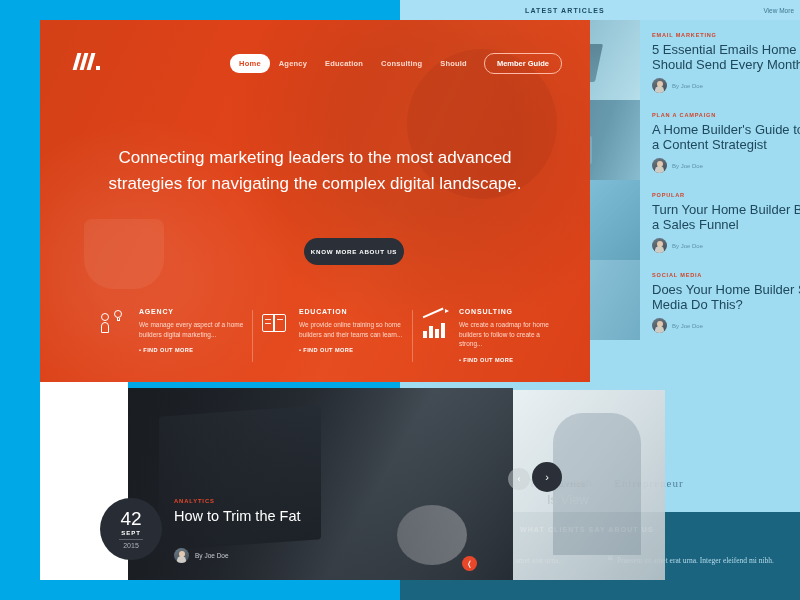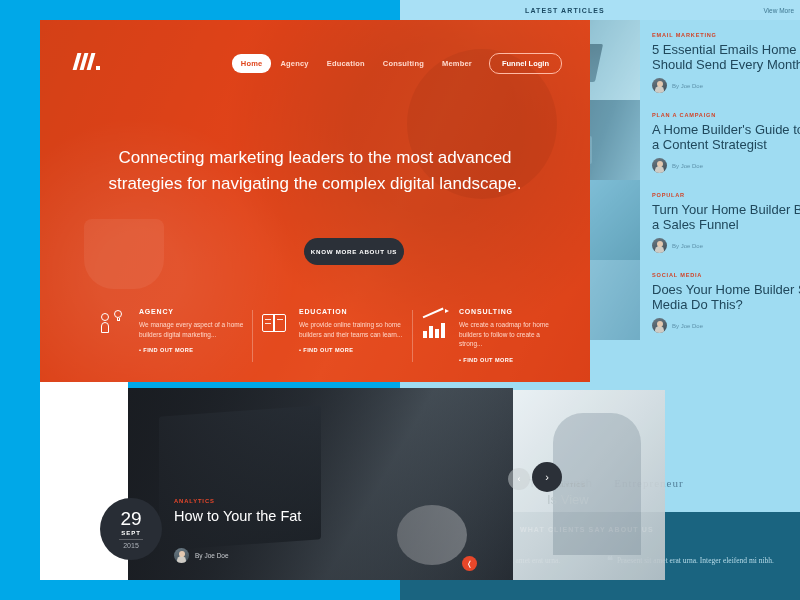--- a/index.html
+++ b/index.html
@@ -310,22 +310,22 @@
           <div class="slash s2"></div>
           <div class="slash s3"></div>
           <div class="dot"></div>
       </div>
 
       <div class="nav">
         <div class="nav-item active">Home</div>
         <div class="nav-item">Agency</div>
         <div class="nav-item">Education</div>
         <div class="nav-item">Consulting</div>
-        <div class="nav-item">Member</div>
-        <div class="member-login">Funnel Login</div>
+        <div class="nav-item">Should</div>
+        <div class="member-login">Member Guide</div>
       </div>
 
       <div class="headline">Connecting marketing leaders to the most advanced strategies for navigating the complex digital landscape.</div>
 
       <div class="cta">
         <span>KNOW MORE ABOUT US</span>
       </div>
 
       <div class="features">
         <div class="feature">
@@ -381,30 +381,30 @@
       <div class="figure"></div>
     <div class="ncat">ANALYTICS</div>
     <div class="ntitle">Is View</div>
   </div>
 
   <div class="card">
     <div class="card-photo"></div>
     <div class="card-shade"></div>
     <div class="card-cat">ANALYTICS</div>
     <div class="card-title">
-      <div>How to Your the Fat</div>
+      <div>How to Trim the Fat</div>
     </div>
     <div class="card-by">
       <div class="avatar"></div>
       <span>By Joe Doe</span>
     </div>
   </div>
 
   <div class="date-badge">
-    <div class="d">29</div>
+    <div class="d">42</div>
     <div class="m">SEPT</div>
     <div class="y">2015</div>
   </div>
 
   <div class="arrow-prev">‹</div>
   <div class="arrow-next">›</div>
   <div class="share-btn">❬</div>
 </div>
 
 </body></html>

